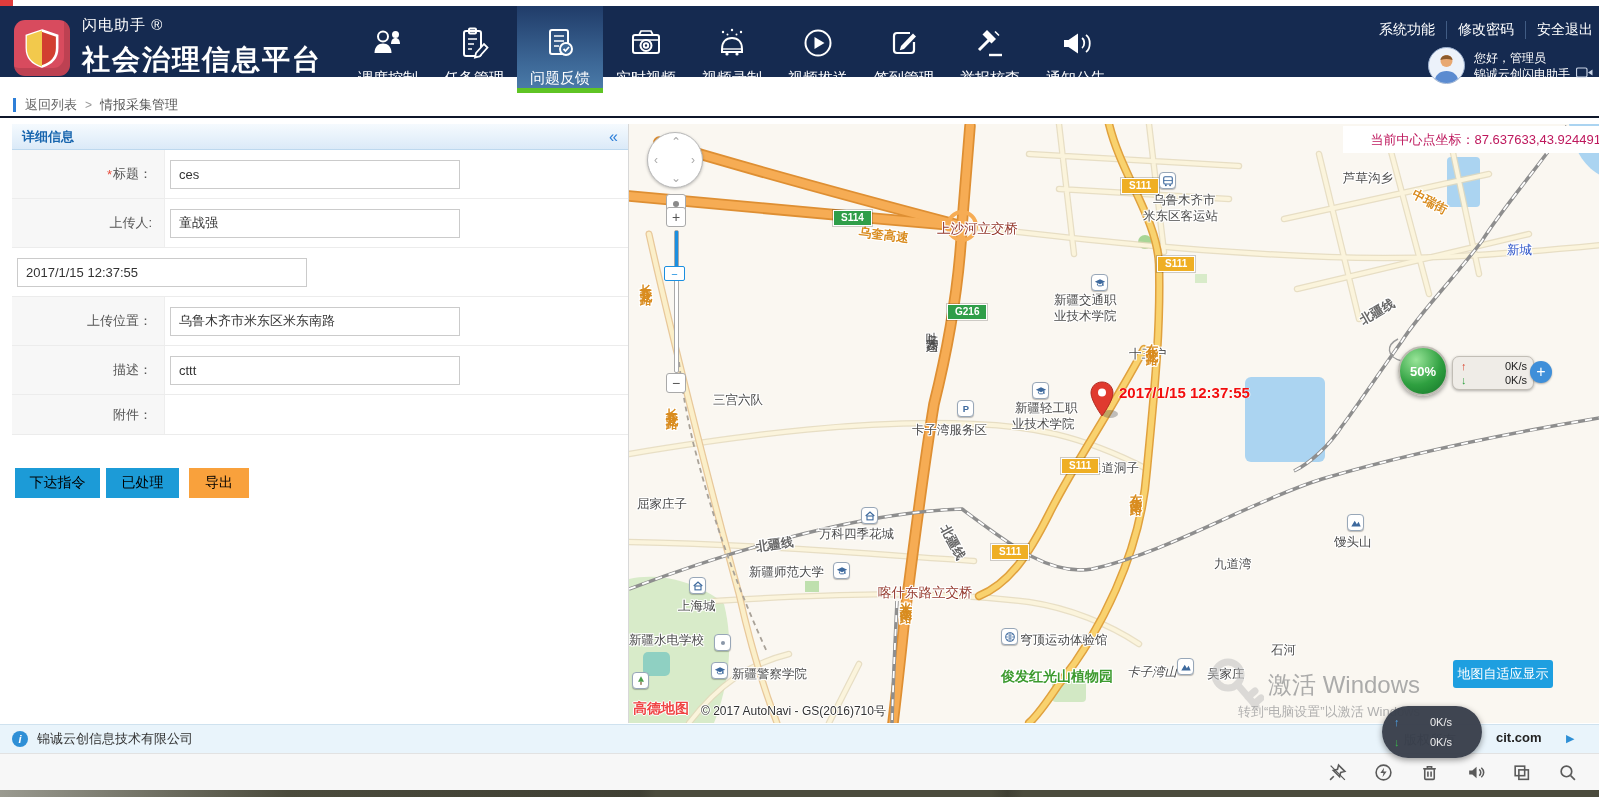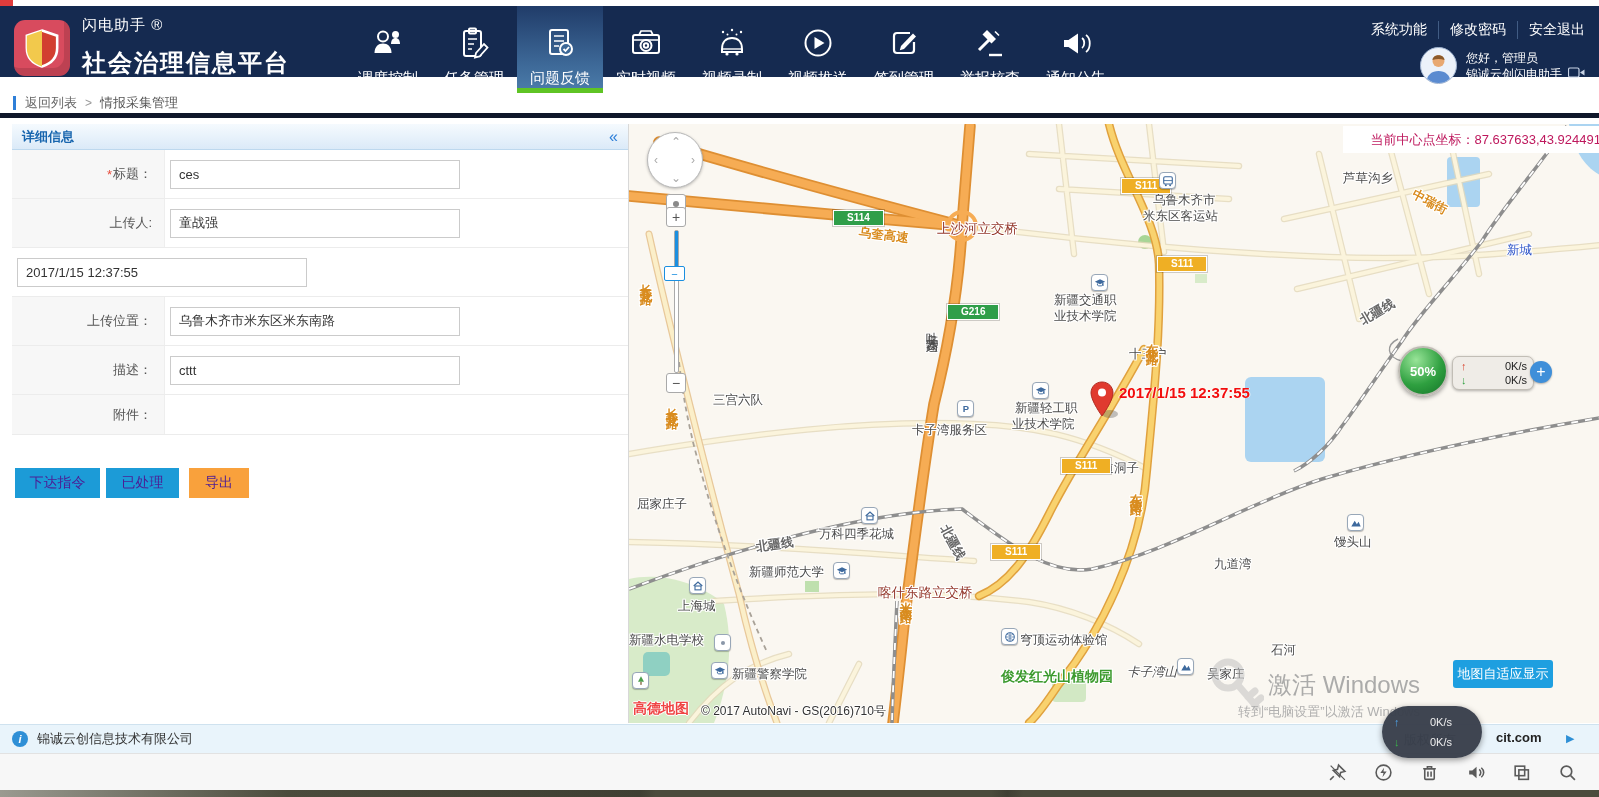--- a/index.html
+++ b/index.html
@@ -7,68 +7,68 @@
 .page{position:relative;width:1599px;height:797px;background:#fff;overflow:hidden}
 
 .topstrip{position:absolute;left:0;top:0;width:100%;height:6px;background:#fff}
 .topstrip .red{position:absolute;left:0;top:0;width:13px;height:6px;background:#E03C3C}
 
 .hdr{position:absolute;left:0;top:6px;width:100%;height:71px;background:#152A50;display:flex;color:#fff}
 .brand{flex:none;width:345px;display:flex;padding-left:14px}
 .logo{width:56px;height:56px;margin-top:14px;border-radius:11px;background:#D84B5E;display:flex;align-items:center;justify-content:center;box-shadow:inset -6px -8px 0 rgba(0,0,0,.12)}
 .brandtx{margin-left:12px;margin-top:10px}
 .bt1{font-size:15px;letter-spacing:1px}
-.bt2{font-size:24px;font-weight:bold;letter-spacing:2px;margin-top:12px}
+.bt2{font-size:28px;font-weight:bold;letter-spacing:2px;margin-top:6px}
 .nav{flex:none;display:flex;height:87px}
 .nitem{width:86px;display:flex;flex-direction:column;align-items:center;justify-content:flex-end;padding-bottom:7px;cursor:pointer}
 .nitem svg{margin-bottom:5px}
 .nlabel{font-size:15px;line-height:16px;white-space:nowrap}
 .nitem.active{background:linear-gradient(180deg,#203c69 0%,#3d6897 70%,#4a7aa8 100%);border-bottom:5px solid #5FC424;padding-bottom:2px}
-.hright{margin-left:auto;padding-right:14px}
+.hright{margin-left:auto;padding-right:6px}
 .hlinks{display:flex;justify-content:flex-end;margin-top:15px;font-size:14px}
 .hlinks span{padding:0 11px;border-right:1px solid rgba(150,185,230,.35);cursor:pointer;white-space:nowrap}
 .hlinks span:last-child{border-right:none;padding-right:0}
 .huser{display:flex;margin-top:8px;align-items:center;justify-content:flex-end}
 .avatar{width:37px;height:37px;border-radius:50%;background:#ECF2FA;border:1px solid #9FB3D1;overflow:hidden;flex:none}
 .utext{margin-left:9px;font-size:12px;line-height:16px;text-align:left}
 .uline2{display:flex;align-items:center;gap:6px}
 
-.bc{position:absolute;left:0;top:93px;width:100%;height:25px;background:#fff;border-bottom:5px solid #0f172a;display:flex;align-items:center;font-size:13px;color:#666}
+.bc{position:absolute;left:0;top:93px;width:100%;height:25px;background:#fff;border-bottom:2px solid #0f172a;display:flex;align-items:center;font-size:13px;color:#666}
 .bcbar{width:3px;height:14px;background:#2E7FD8;margin:0 9px 0 13px}
 .bcsep{margin:0 8px;color:#999;font-size:12px}
 .bccur{color:#555}
 
 .main{position:absolute;left:12px;top:124px;width:1599px;height:599px;display:flex}
 .panel{flex:none;width:617px;background:#fff;border-right:1px solid #D8D8D8}
 .phd{height:26px;background:linear-gradient(#F5FAFE,#DBEAF8);border-bottom:1px solid #BDD8EE;display:flex;align-items:center;padding:0 10px;font-size:13px;font-weight:bold;color:#1765AE}
 .collapse{margin-left:auto;color:#2E7FD8;font-size:16px;font-weight:normal;cursor:pointer}
 .frow{display:flex;height:49px;border-bottom:1px solid #ECECEC}
 .frow.short{height:40px}
 .flabel{flex:none;width:153px;background:#F7F7F7;border-right:1px solid #EEE;display:flex;align-items:center;justify-content:flex-end;padding-right:12px;font-size:13px;color:#555}
 .req{color:#E74C3C;margin-right:1px}
 .fval{flex:1;display:flex;align-items:center;padding-left:5px}
 .fval input{width:290px;height:29px;border:1px solid #CBCBCB;padding:0 8px;font-size:13px;color:#333;font-family:inherit}
 .btnrow{padding:33px 0 0 3px;display:flex}
-.btn{height:30px;border:none;color:#4c1d95;font-size:14px;cursor:pointer;font-family:inherit}
+.btn{height:30px;border:none;color:#000000;font-size:14px;cursor:pointer;font-family:inherit}
 .btn.b1{width:85px;background:#1C9BD7}
 .btn.b2{width:73px;background:#1C9BD7;margin-left:6px}
 .btn.b3{width:60px;background:#F9A13C;margin-left:10px}
 
 .map{position:relative;flex:1;background:#FAF7F1;overflow:hidden}
 .map svg.roads{position:absolute;left:0;top:0}
 .ml{position:absolute;font-size:12.5px;color:#4A4A4A;white-space:nowrap;z-index:3;
  text-shadow:-1px 0 #fff,1px 0 #fff,0 -1px #fff,0 1px #fff,-1px -1px #fff,1px 1px #fff,1px -1px #fff,-1px 1px #fff}
 .ml-town{color:#2B52C8}
 .ml-inter{color:#94382C;font-size:13.5px}
 .ml-green{color:#3D9B2F;font-weight:bold;font-size:14px}
 .ml-road{color:#D98C1F;font-weight:bold}
 .ml-roadv{color:#D98C1F;font-weight:bold;writing-mode:vertical-rl;letter-spacing:3px}
 .ml-grayv{color:#4A4A4A;writing-mode:vertical-rl;letter-spacing:2px}
 .ml-rail{color:#666;font-weight:bold}
-.badge{position:absolute;font-size:10px;font-weight:bold;color:#fff;padding:1px 13px;border-radius:0;border:1px solid #fff;box-shadow:0 0 0 1px rgba(0,0,0,.18);z-index:3;line-height:12px}
+.badge{position:absolute;font-size:10px;font-weight:bold;color:#fff;padding:1px 7px;border-radius:0;border:1px solid #fff;box-shadow:0 0 0 1px rgba(0,0,0,.18);z-index:3;line-height:12px}
 .badge-g{background:#2F9E49}
 .badge-y{background:#EFAF24}
 .poi{position:absolute;width:17px;height:17px;background:#fff;border:1px solid #98A7B8;border-radius:4px;box-shadow:0 1px 1px rgba(0,0,0,.25);display:flex;align-items:center;justify-content:center;z-index:3}
 .poi svg{width:12px;height:12px}
 .coordbox{position:absolute;right:0;top:2px;width:268px;height:27px;background:#fff;display:flex;align-items:center;justify-content:flex-end;padding-right:10px;font-size:13px;color:#be185d;z-index:5}
 .fitbtn{position:absolute;left:824px;top:536px;width:100px;height:28px;background:#1E9FE0;color:#fff;font-size:13px;border:none;border-radius:3px;cursor:pointer;z-index:5;font-family:inherit}
 .gaode{position:absolute;left:4px;top:576px;font-size:14px;font-weight:bold;color:#ef4444;z-index:5;
  text-shadow:-1px 0 #fff,1px 0 #fff,0 -1px #fff,0 1px #fff}
 .attrib{position:absolute;left:72px;top:579px;font-size:12px;color:#333;z-index:5;
  text-shadow:-1px 0 #fff,1px 0 #fff,0 -1px #fff,0 1px #fff}

